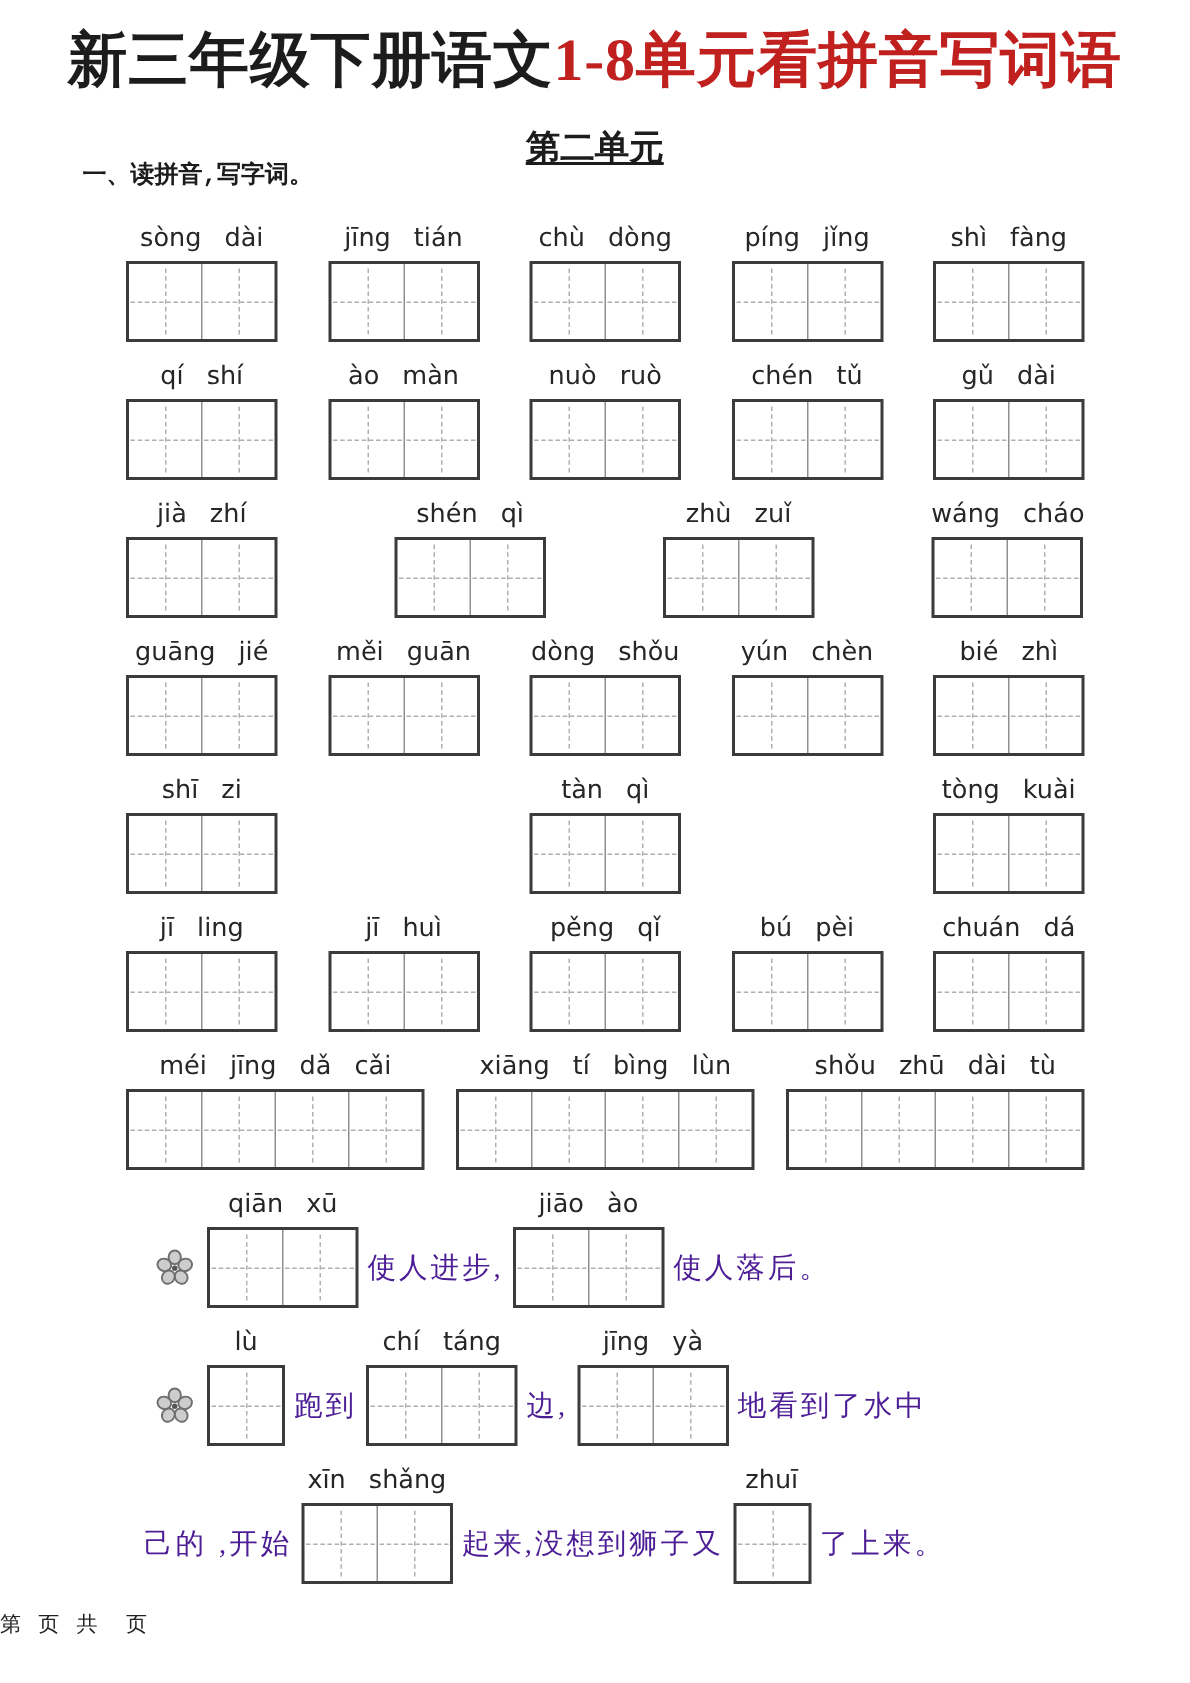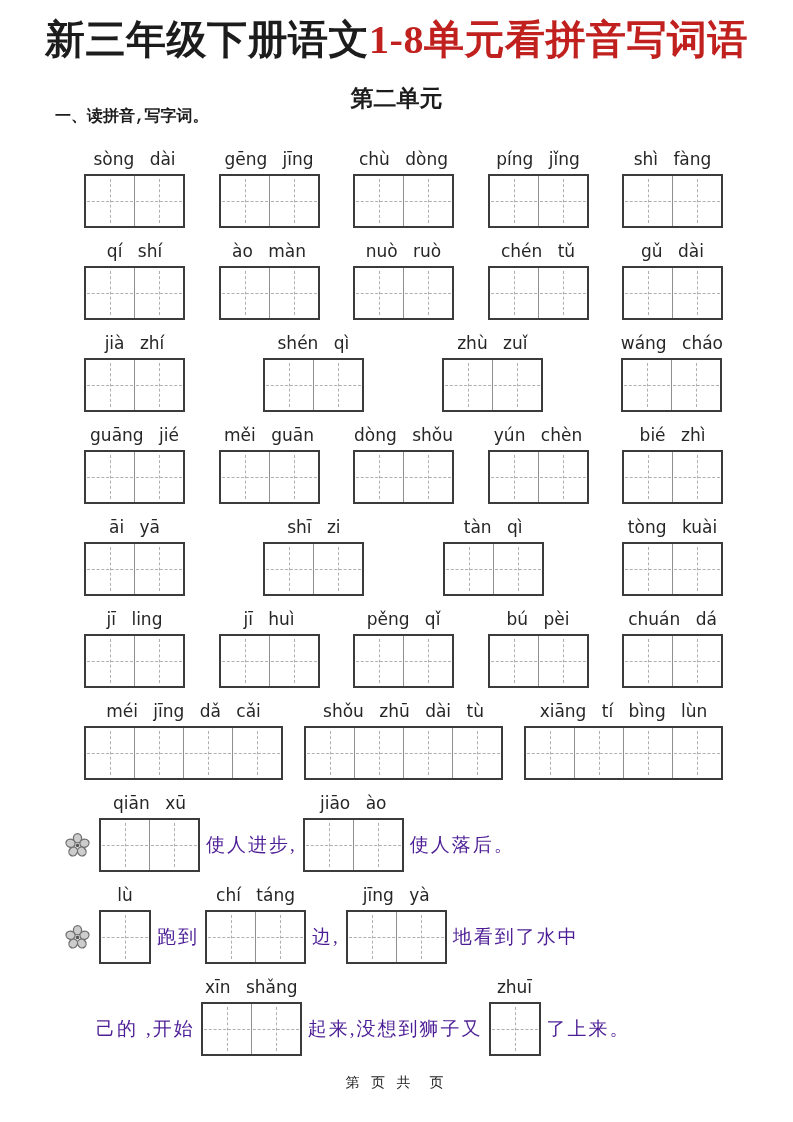--- a/index.html
+++ b/index.html
@@ -10,21 +10,21 @@
   
   .title{
     margin-top:14px;text-align:center;white-space:nowrap;
     font-family:"Liberation Serif",serif;font-weight:700;
     font-size:40px;line-height:52px;letter-spacing:0.5px;
   }
   .title .red{color:var(--title-red,#c0201e);}
   .secrow{position:relative;margin-top:18px;height:48px;}
   .section{
     text-align:center;font-family:"Liberation Serif",serif;
-    font-size:23px;font-weight:700;line-height:30px;
+    font-size:23px;font-weight:700;line-height:30px;text-decoration:underline;
   }
   .instr{
     position:absolute;left:55px;top:22px;
     font-family:Liberation Mono, monospace;
     font-size:16px;font-weight:700;
   }
   
   .grid{padding:16px 70px 0 84px;}
   .grow{display:flex;justify-content:space-between;margin-bottom:12px;}
   .wi{display:flex;flex-direction:column;align-items:center;}
@@ -37,31 +37,31 @@
   .cell + .cell{border-left:1px solid var(--cell-divider,#8f8f8f);}
   .cell::before{
     content:"";position:absolute;top:3px;bottom:3px;left:50%;
     border-left:1px dashed var(--dash-line,#b0b0b0);
   }
   .cell::after{
     content:"";position:absolute;left:1px;right:1px;top:50%;
     border-top:1px dashed var(--dash-line,#b0b0b0);
   }
   
-  .sent{display:flex;align-items:flex-end;margin-bottom:12px;padding-left:64px;}
+  .sent{display:flex;align-items:flex-end;margin-bottom:12px;padding-left:103px;}
   .sent.indent{padding-left:92px;}
   .sent .wi{margin:0 2px;}
   .stext{
     font-family:"Liberation Serif",serif;font-size:19px;letter-spacing:2px;
     height:54px;display:flex;align-items:center;white-space:nowrap;padding:0 4px;color:#4c1d95;
   }
   .flower{height:54px;display:flex;align-items:center;margin-right:6px;}
   
   .footer{
-    text-align:center;margin-top:18px;font-size:14px;letter-spacing:4px;
+    text-align:left;margin-top:18px;font-size:14px;letter-spacing:4px;
     font-family:"Liberation Serif",serif;white-space:pre;color:#222;
   }
 </style>
 </head>
 <body>
 
 <div class="title"><span>新三年级下册语文</span><span class="red">1-8单元看拼音写词语</span></div>
 
 <div class="secrow">
   <div class="section">第二单元</div>
@@ -72,21 +72,21 @@
 
   <div class="grow">
     <div class="wi">
         <div class="py">sòng dài</div>
         <div class="box">
           <i class="cell"></i>
           <i class="cell"></i>
         </div>
       </div>
     <div class="wi">
-        <div class="py">gēng jīng</div>
+        <div class="py">jīng tián</div>
         <div class="box">
           <i class="cell"></i>
           <i class="cell"></i>
         </div>
       </div>
     <div class="wi">
         <div class="py">chù dòng</div>
         <div class="box">
           <i class="cell"></i>
           <i class="cell"></i>
@@ -210,27 +210,20 @@
         <div class="py">bié zhì</div>
         <div class="box">
           <i class="cell"></i>
           <i class="cell"></i>
         </div>
       </div>
   </div>
 
   <div class="grow">
     <div class="wi">
-        <div class="py">āi yā</div>
-        <div class="box">
-          <i class="cell"></i>
-          <i class="cell"></i>
-        </div>
-      </div>
-    <div class="wi">
         <div class="py">shī zi</div>
         <div class="box">
           <i class="cell"></i>
           <i class="cell"></i>
         </div>
       </div>
     <div class="wi">
         <div class="py">tàn qì</div>
         <div class="box">
           <i class="cell"></i>
@@ -288,30 +281,30 @@
     <div class="wi">
         <div class="py">méi jīng dǎ cǎi</div>
         <div class="box">
           <i class="cell"></i>
           <i class="cell"></i>
           <i class="cell"></i>
           <i class="cell"></i>
         </div>
       </div>
     <div class="wi">
+        <div class="py">xiāng tí bìng lùn</div>
+        <div class="box">
+          <i class="cell"></i>
+          <i class="cell"></i>
+          <i class="cell"></i>
+          <i class="cell"></i>
+        </div>
+      </div>
+    <div class="wi">
         <div class="py">shǒu zhū dài tù</div>
-        <div class="box">
-          <i class="cell"></i>
-          <i class="cell"></i>
-          <i class="cell"></i>
-          <i class="cell"></i>
-        </div>
-      </div>
-    <div class="wi">
-        <div class="py">xiāng tí bìng lùn</div>
         <div class="box">
           <i class="cell"></i>
           <i class="cell"></i>
           <i class="cell"></i>
           <i class="cell"></i>
         </div>
       </div>
   </div>
 
 </div>

